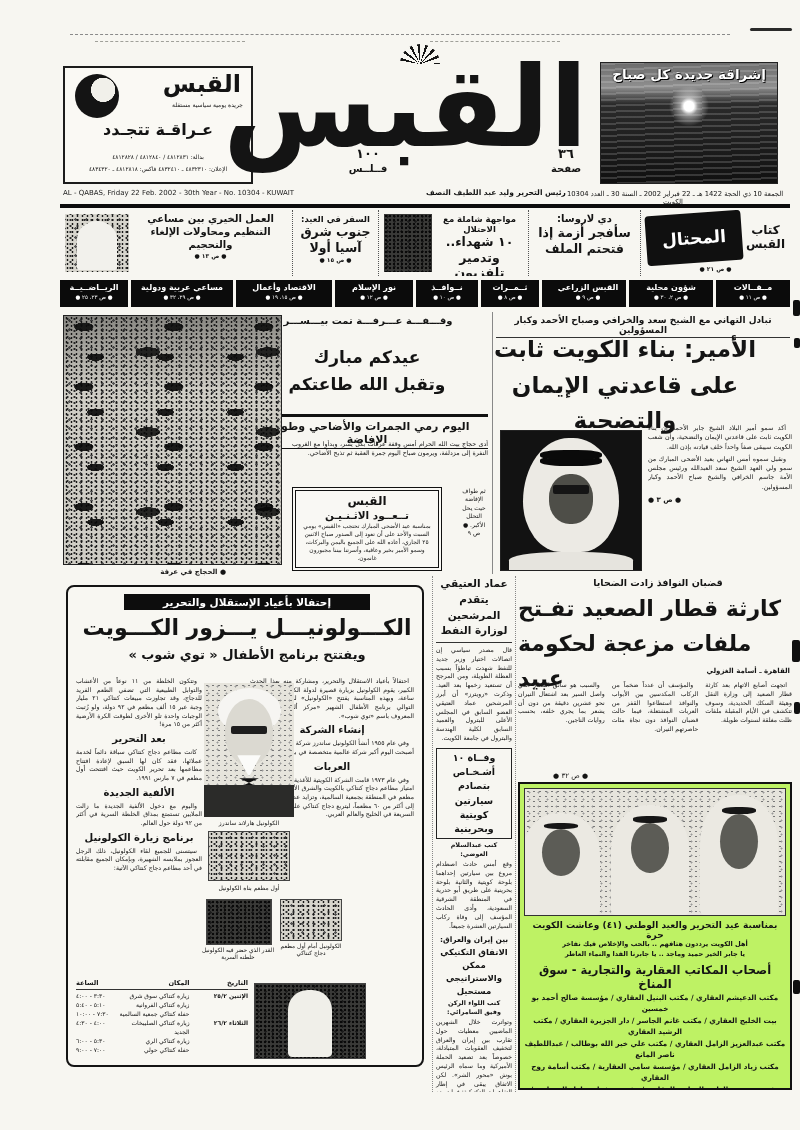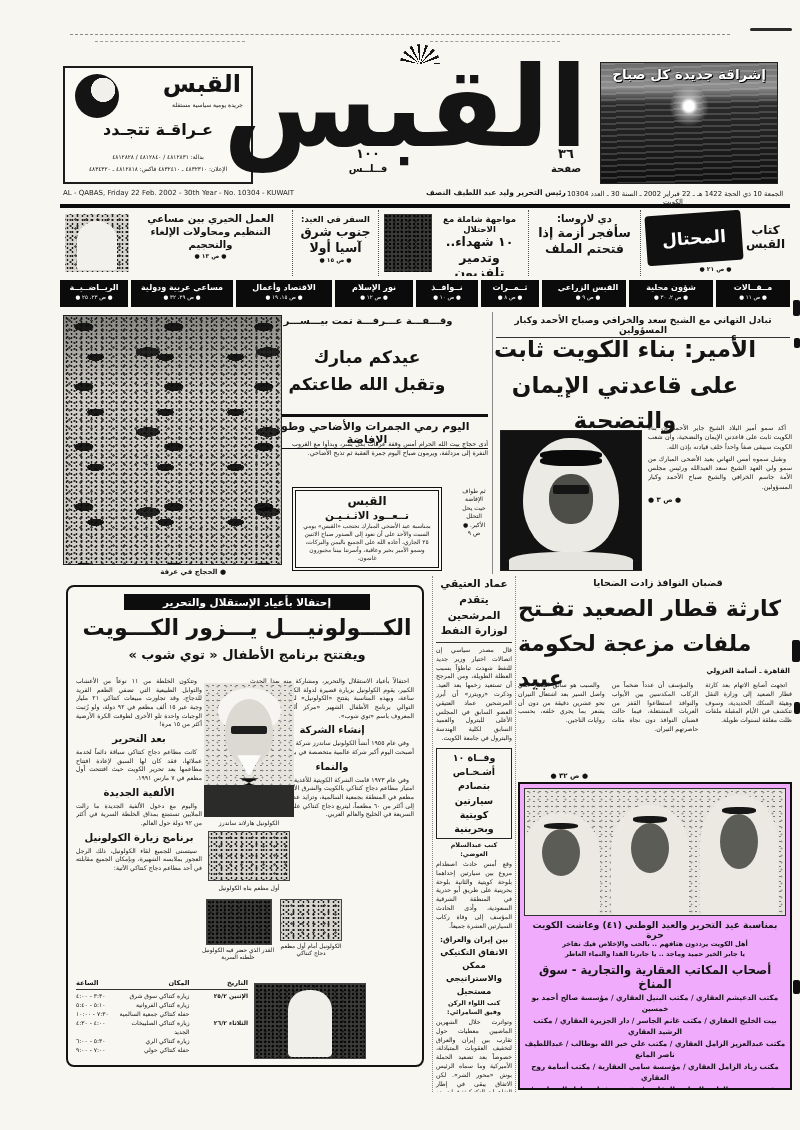--- a/index.html
+++ b/index.html
@@ -163,23 +163,23 @@
   .mc-h2{font-size:9.5px;font-weight:bold;text-align:center;line-height:1.5;}
   .mc-byline{font-size:6.4px;font-weight:bold;text-align:center;margin:2px 0;line-height:1.3;}
   .mc-kicker{font-size:7.5px;font-weight:bold;text-align:center;margin-top:4px;}
   .mc-h3{font-size:8.5px;font-weight:bold;text-align:center;line-height:1.5;margin:2px 0;}
   
   .train-kicker{left:548px;top:577px;width:220px;font-size:9.5px;font-weight:bold;text-align:center;}
   .train-headline{left:518px;top:591px;width:274px;font-size:22px;font-weight:bold;text-align:left;line-height:1.6;}
   .train-byline{left:660px;top:667px;width:130px;font-size:7px;font-weight:bold;text-align:right;}
   .train-body{left:518px;top:681px;width:274px;height:92px;font-size:6.2px;line-height:1.42;column-count:3;column-gap:7px;overflow:hidden;}
   .train-body p{margin:0 0 3px;text-indent:5px;text-align:justify;}
-  .train-pageref{left:518px;top:772px;width:70px;font-size:7px;font-weight:bold;}
-  
-  .ad-box{left:518px;top:782px;width:274px;height:308px;border:2px solid #111;background:#f0abfc;padding:4px;text-align:center;overflow:hidden;}
+  .train-pageref{left:518px;top:772px;width:70px;font-size:7px;font-weight:normal;}
+  
+  .ad-box{left:518px;top:782px;width:274px;height:308px;border:2px solid #111;background:#bef264;padding:4px;text-align:center;overflow:hidden;}
   .sheikhs{position:relative;width:100%;height:128px;border:1px solid #333;overflow:hidden;}
   .sheikh{position:absolute;bottom:0;width:86px;}
   .s1{right:3px;height:120px;} .s2{right:92px;height:110px;} .s3{right:181px;height:102px;}
   .hood{position:absolute;left:5%;top:0;width:90%;height:100%;background:#ebe9e2;border-radius:48% 48% 6% 6%/40% 40% 4% 4%;}
   .sface{position:absolute;left:28%;top:16%;width:44%;height:46%;background:#5c5c56;border-radius:50%;}
   .agal2{position:absolute;left:30%;top:10%;width:40%;height:6%;background:#161616;border-radius:40%;}
   .ad-occasion{font-size:9px;font-weight:bold;margin-top:4px;}
   .ad-verse{font-size:6.6px;font-weight:bold;line-height:1.5;}
   .ad-heading{font-size:11.5px;font-weight:bold;margin:3px 0 1px;}
   .ad-line{font-size:7.2px;font-weight:bold;line-height:1.6;}
@@ -333,21 +333,21 @@
   <div class="abs crowd-caption">● الحجاج في عرفة</div>
 
   <div class="abs kfc-box">
     <div class="kfc-bar">إحتفالا بأعياد الإستقلال والتحرير</div>
     <div class="kfc-headline">الكـــولونيـــل يـــزور الكـــويت</div>
     <div class="kfc-subhead">ويفتتح برنامج الأطفال « توي شوب »</div>
     <div class="kfc-col kfc-col-r just">
       <p>احتفالاً بأعياد الاستقلال والتحرير، ومشاركة منه بهذا الحدث الكبير، يقوم الكولونيل بزيارة قصيرة لدولة الكويت تستغرق ٤٨ ساعة، وبهذه المناسبة يفتتح «الكولونيل» للعام الثاني على التوالي برنامج الأطفال الشهير «مركز ألعاب الكولونيل» المعروف باسم «توي شوب».</p>
       <div class="kfc-h">إنشاء الشركة</div>
       <p>وفي عام ١٩٥٥ أنشأ الكولونيل ساندرز شركة دجاج كنتاكي التي أصبحت اليوم أكبر شركة عالمية متخصصة في بيع وجبات الدجاج.</p>
-      <div class="kfc-h">والنماء</div>
+      <div class="kfc-h">العربات</div>
       <p>وفي عام ١٩٧٣ قامت الشركة الكويتية للأغذية (أمريكانا) صاحبة امتياز مطاعم دجاج كنتاكي بالكويت والشرق الأوسط بافتتاح أول مطعم في المنطقة بجمعية السالمية، وتزايد عدد المطاعم ليصل إلى أكثر من ٦٠ مطعماً، ليتربع دجاج كنتاكي على عرش الوجبات السريعة في الخليج والعالم العربي.</p>
     </div>
     <div class="kfc-col kfc-col-l just">
       <p>وتتكون الخلطة من ١١ نوعاً من الأعشاب والتوابل الطبيعية التي تضفي الطعم الفريد للدجاج، وقد تجاوزت مبيعات كنتاكي ٢١ مليار وجبة عبر ١٥ ألف مطعم في ٩٢ دولة، ولو رُتبت الوجبات واحدة تلو الأخرى لطوقت الكرة الأرضية أكثر من ١٥ مرة!</p>
       <div class="kfc-h">بعد التحرير</div>
       <p>كانت مطاعم دجاج كنتاكي سباقة دائماً لخدمة عملائها، فقد كان لها السبق لإعادة افتتاح مطاعمها بعد تحرير الكويت حيث افتتحت أول مطعم في ٧ مارس ١٩٩١.</p>
       <div class="kfc-h">الألفية الجديدة</div>
       <p>واليوم مع دخول الألفية الجديدة ما زالت الملايين تستمتع بمذاق الخلطة السرية في أكثر من ٩٢ دولة حول العالم.</p>
       <div class="kfc-h">برنامج زيارة الكولونيل</div>
       <p>سيتسنى للجميع لقاء الكولونيل، ذلك الرجل العجوز بملابسه الشهيرة، وبإمكان الجميع مقابلته في أحد مطاعم دجاج كنتاكي الآتية:</p>

